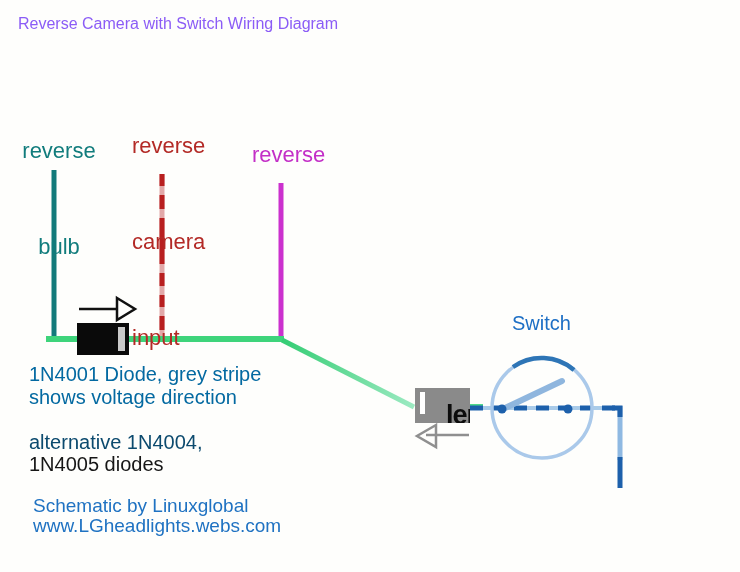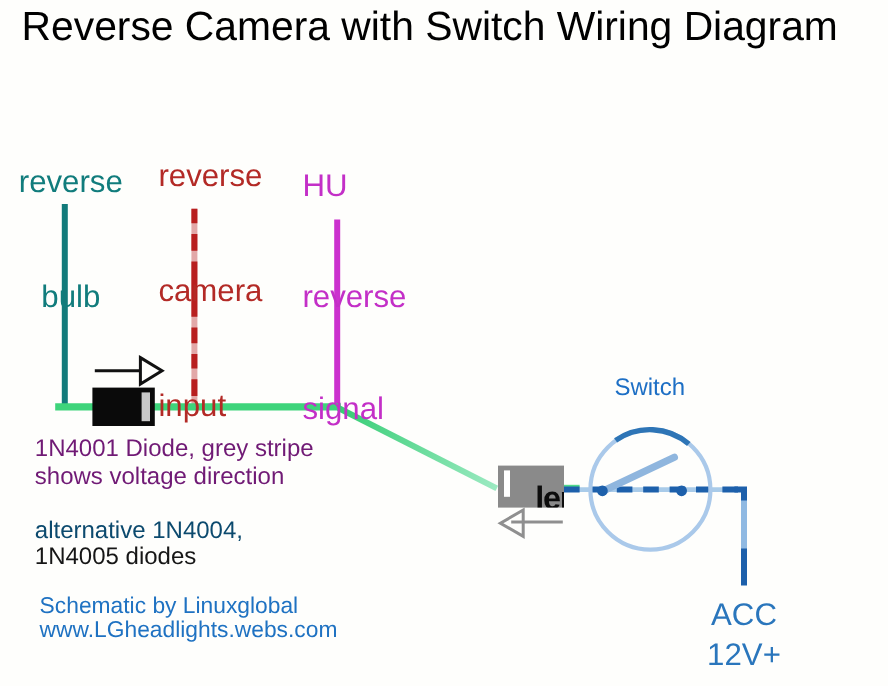--- a/index.html
+++ b/index.html
@@ -4,33 +4,33 @@
 <style>
   html,body { margin:0; padding:0; background:#ffffff; }
   .canvas {
     position:relative; width:740px; height:572px;
     background:#fefefc; overflow:hidden;
     font-family:"Liberation Sans", sans-serif;
   }
   .abs { position:absolute; }
   svg.wires { position:absolute; left:0; top:0; }
 
-  .page-title { left:18px; top:3px; font-size:34px; color:#000000; white-space:nowrap; }
+  .page-title { left:18px; top:15px; font-size:16px; color:#8b5cf6; white-space:nowrap; }
 
-  .term-label { font-size:26px; line-height:32px; white-space:pre; }
+  .term-label { font-size:22px; line-height:32px; white-space:pre; }
   .lbl-reverse-light { left:2px; top:71px; width:114px; text-align:center; color:#117c7c; }
   .lbl-camera-input  { left:132px; top:66px; color:#b32a26; }
   .lbl-hu-signal     { left:252px; top:77px; color:#c32fc7; line-height:31px; }
 
   .switch-label { left:512px; top:312px; font-size:20px; color:#1d6fc5; }
 
   .acc-label { left:580px; top:496px; width:80px; text-align:center;
                font-size:26px; line-height:33px; color:#2a76bc; }
 
-  .note-diode { left:29px; top:363px; font-size:20px; line-height:23px; color:#701a75; }
+  .note-diode { left:29px; top:363px; font-size:20px; line-height:23px; color:#0369a1; }
   .note-alt   { left:29px; top:431px; font-size:20px; line-height:22px; }
   .note-alt .grey  { color:#0c4a6e; }
   .note-alt .black { color:#161616; }
 
   .credit { left:9px; top:496px; font-size:19px; line-height:20px; color:#1f72c2;margin-left:24px; }
 
   .textbox {
     left:415px; top:388px; width:55px; height:35px;
     background:#8a8a8a; overflow:hidden;
   }
@@ -92,36 +92,30 @@
     <div>bulb</div>
   </div>
 
   <div class="abs term-label lbl-camera-input">
     <div>reverse</div>
     <div>camera</div>
     <div>input</div>
   </div>
 
   <div class="abs term-label lbl-hu-signal">
-    <div>HU</div>
     <div>reverse</div>
-    <div>signal</div>
   </div>
 
   <div class="abs switch-label">Switch</div>
 
   <div class="abs textbox">
     <span class="cursor"></span>
     <span class="tval">lem</span>
   </div>
 
-  <div class="abs acc-label">
-    <div>ACC</div>
-    <div>12V+</div>
-  </div>
 
   <div class="abs note-diode">
     <div>1N4001 Diode, grey stripe</div>
     <div>shows voltage direction</div>
   </div>
 
   <div class="abs note-alt">
     <div class="grey">alternative 1N4004,</div>
     <div class="black">1N4005 diodes</div>
   </div>

